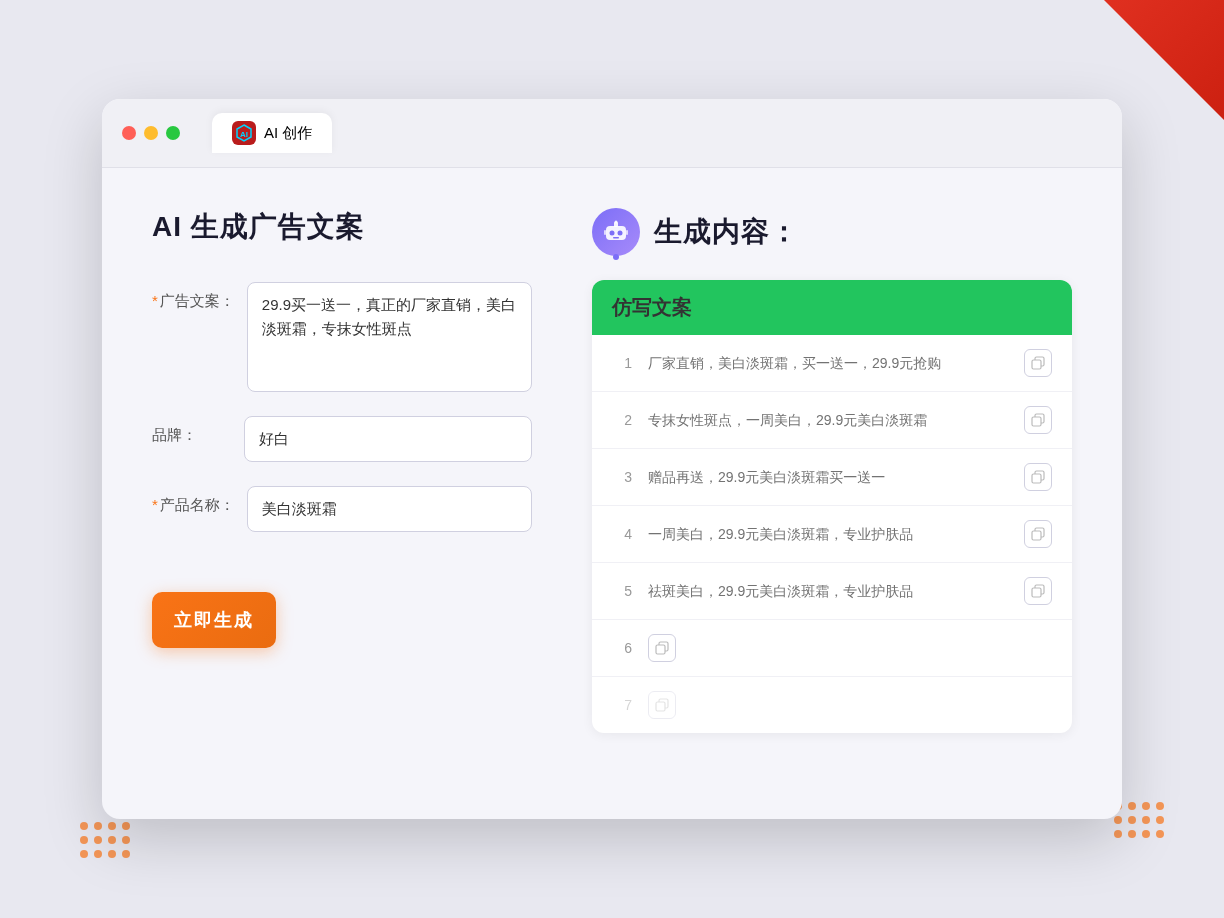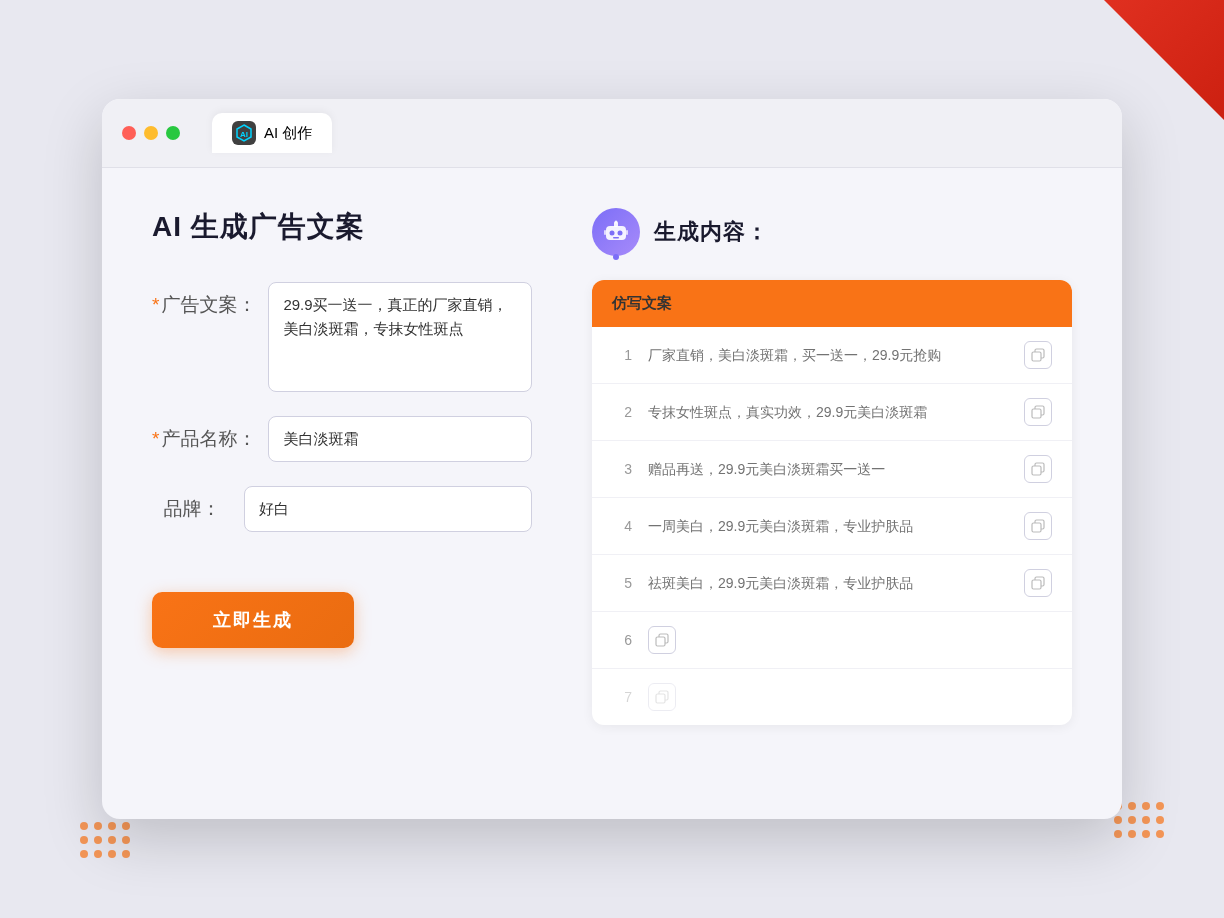--- a/index.html
+++ b/index.html
@@ -83,21 +83,21 @@
       border-radius: 10px 10px 0 0;
       padding: 8px 20px;
       display: flex;
       align-items: center;
       gap: 8px;
       margin-left: 16px;
       box-shadow: 0 -2px 8px rgba(0,0,0,0.05);
     }
     .tab-icon {
       width: 24px; height: 24px;
-      background: #404040;
+      background: #b91c1c;
       border-radius: 6px;
       display: flex;
       align-items: center;
       justify-content: center;
       color: #00d4ff;
       font-size: 12px;
       font-weight: bold;
     }
     .tab-label {
       font-size: 15px;
@@ -122,24 +122,24 @@
       margin-bottom: 36px;
       letter-spacing: 1px;
     }
     .form-row {
       display: flex;
       align-items: flex-start;
       margin-bottom: 24px;
       gap: 12px;
     }
     .form-label {
-      font-size: 19px;
+      font-size: 15px;
       color: #555;
       min-width: 80px;
-      text-align: center;
+      text-align: left;
       padding-top: 10px;
       white-space: nowrap;
     }
     .required-star {
       color: #f97316;
       margin-right: 2px;
     }
     .form-input {
       flex: 1;
       border: 1.5px solid #d0d0e0;
@@ -154,21 +154,21 @@
       resize: none;
     }
     textarea.form-input {
       height: 110px;
     }
     .generate-btn {
       background: linear-gradient(135deg, #f97316, #ea6c10);
       color: white;
       border: none;
       border-radius: 10px;
-      padding: 16px 61px;
+      padding: 16px 22px;
       font-size: 18px;
       font-weight: 600;
       cursor: pointer;
       margin-top: 36px;
       letter-spacing: 2px;
       font-family: inherit;
       box-shadow: 0 4px 16px rgba(249,115,22,0.35);
     }
     
     .right-panel {
@@ -195,35 +195,35 @@
       content: '';
       position: absolute;
       bottom: -4px;
       left: 50%;
       transform: translateX(-50%);
       width: 6px; height: 6px;
       background: #7c6ef7;
       border-radius: 50%;
     }
     .result-title {
-      font-size: 22px;
+      font-size: 28px;
       font-weight: 600;
       color: #1a1a2e;
       letter-spacing: 1px;
     }
     .result-table {
       background: white;
       border-radius: 12px;
       overflow: hidden;
       box-shadow: 0 2px 12px rgba(0,0,0,0.06);
     }
     .table-header {
-      background: #f97316;
+      background: #22c55e;
       padding: 14px 20px;
-      font-size: 15px;
+      font-size: 20px;
       font-weight: 600;
       color: #333;
     }
     .result-row {
       display: flex;
       align-items: center;
       padding: 14px 20px;
       border-bottom: 1px solid #f0f0f5;
       gap: 16px;
     }
@@ -323,30 +323,30 @@
       
       <div class="form-row">
         <label class="form-label">
           <span class="required-star">*</span><span>广告文案：</span>
         </label>
         <textarea class="form-input" style="">29.9买一送一，真正的厂家直销，美白淡斑霜，专抹女性斑点</textarea>
       </div>
 
       
       <div class="form-row">
+        <label class="form-label">品牌：</label>
+        <input type="text" class="form-input" value="好白" style="">
+      </div>
+
+      
+      <div class="form-row">
         <label class="form-label">
           <span class="required-star">*</span><span>产品名称：</span>
         </label>
         <input type="text" class="form-input" value="美白淡斑霜" style="">
-      </div>
-
-      
-      <div class="form-row">
-        <label class="form-label">品牌：</label>
-        <input type="text" class="form-input" value="好白" style="">
       </div>
 
       <button class="generate-btn">立即生成</button>
     </div>
 
     <div class="right-panel">
       <div class="result-header">
         <div class="robot-icon">
 
           <svg width="28" height="28" viewBox="0 0 28 28" fill="none">
@@ -371,21 +371,21 @@
     <span class="row-text">厂家直销，美白淡斑霜，买一送一，29.9元抢购</span>
     <div class="copy-icon">
       <svg width="14" height="14" viewBox="0 0 14 14" fill="none">
         <rect x="4" y="1" width="9" height="9" rx="1.5" stroke="#bbb" stroke-width="1.2"></rect>
         <rect x="1" y="4" width="9" height="9" rx="1.5" stroke="#bbb" stroke-width="1.2" fill="white"></rect>
       </svg>
     </div>
   </div>
             <div class="result-row">
     <span class="row-num">2</span>
-    <span class="row-text">专抹女性斑点，真实功效，29.9元美白淡斑霜</span>
+    <span class="row-text">专抹女性斑点，一周美白，29.9元美白淡斑霜</span>
     <div class="copy-icon">
       <svg width="14" height="14" viewBox="0 0 14 14" fill="none">
         <rect x="4" y="1" width="9" height="9" rx="1.5" stroke="#bbb" stroke-width="1.2"></rect>
         <rect x="1" y="4" width="9" height="9" rx="1.5" stroke="#bbb" stroke-width="1.2" fill="white"></rect>
       </svg>
     </div>
   </div>
             <div class="result-row">
     <span class="row-num">3</span>
     <span class="row-text">赠品再送，29.9元美白淡斑霜买一送一</span>

